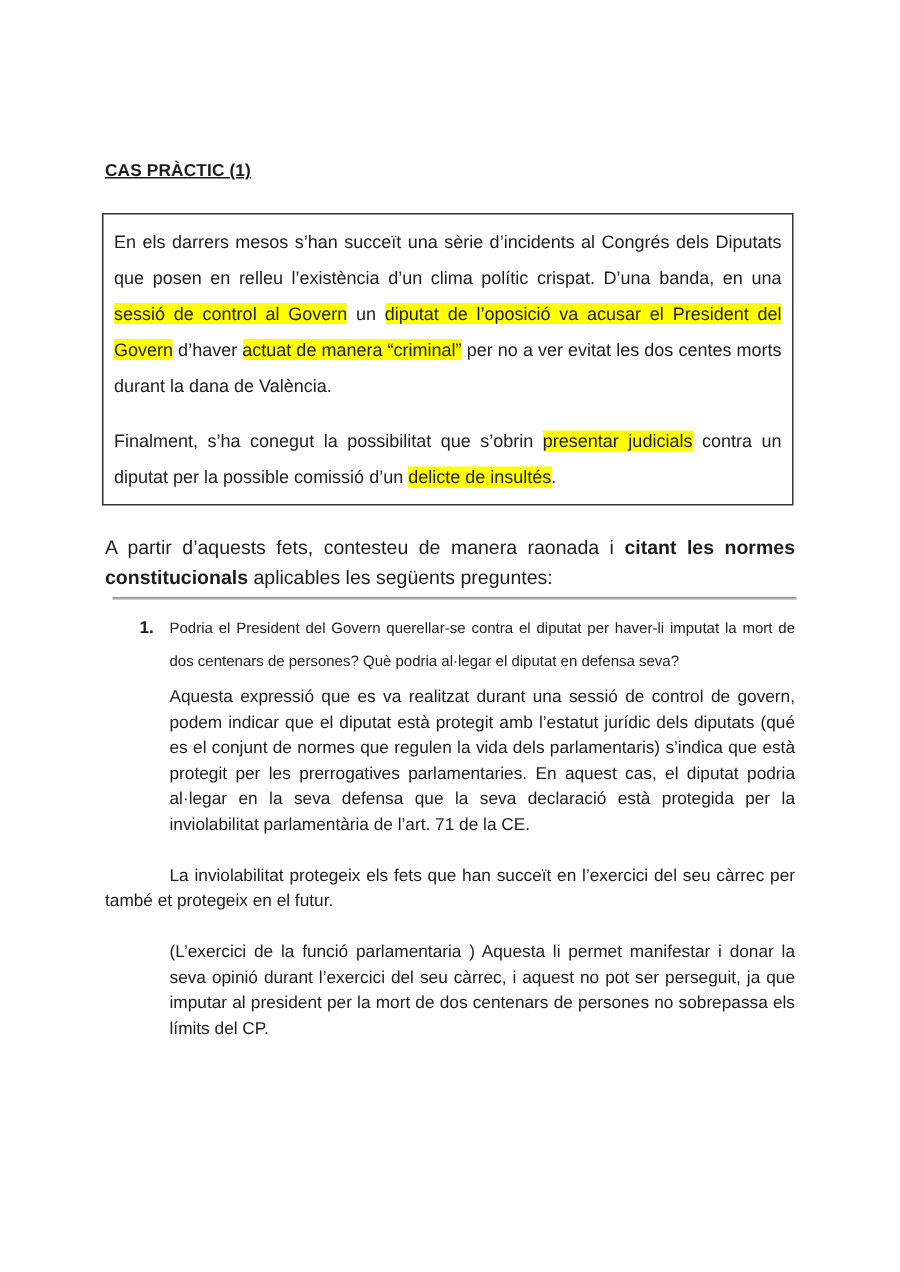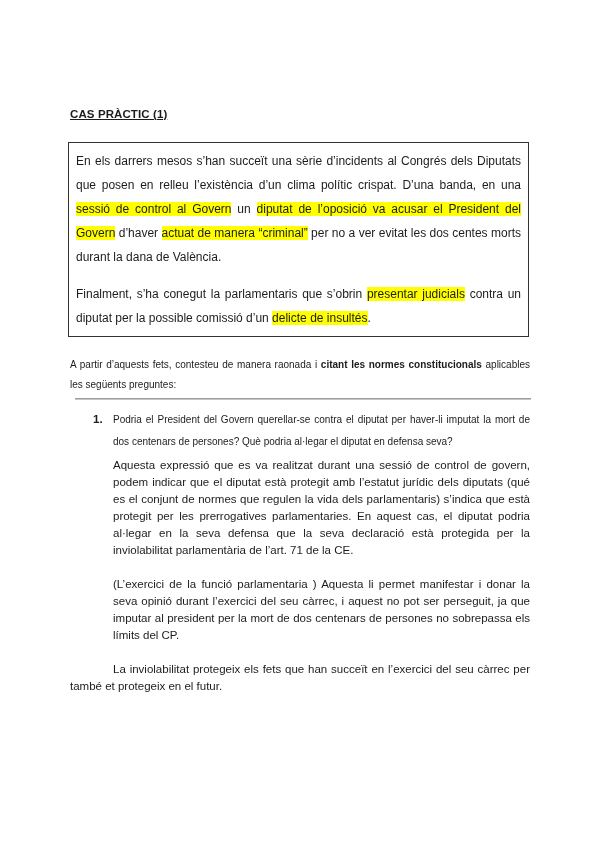--- a/index.html
+++ b/index.html
@@ -32,21 +32,21 @@
     margin:0 0 13px 0;
     font-size:12px;
     line-height:24px;
     text-align:justify;
   }
   .box-p:last-child { margin-bottom:0; }
   .hl { background: var(--hl, #ffff00); }
   .bold { font-weight:700; }
   .intro {
     margin:18px 0 0 0;
-    font-size:10px;
+    font-size:13px;
     line-height:20px;
     text-align:justify;
   }
   .rule {
     border:none;
     width:456px;
     height:2px;
     margin:3px 0 0 5px;
     background:linear-gradient(to bottom, #8a8a8a, #d9d9d9);
   }
@@ -84,31 +84,31 @@
 </style>
 </head>
 <body>
 
 <div class="page">
 
   <h1 class="title">CAS PRÀCTIC (1)</h1>
 
   <div class="case-box">
     <p class="box-p"><span>En els darrers mesos s’han succeït una sèrie d’incidents al Congrés dels Diputats que posen en relleu l’existència d’un clima polític crispat. D’una banda, en una </span><span class="hl">sessió de control al Govern</span><span> un </span><span class="hl">diputat de l’oposició va acusar el President del Govern</span><span> d’haver </span><span class="hl">actuat de manera “criminal”</span><span> per no a ver evitat les dos centes morts durant la dana de València.</span></p>
-    <p class="box-p"><span>Finalment, s’ha conegut la parlamentaris que s’obrin </span><span class="hl">presentar judicials</span><span> contra un diputat per la possible comissió d’un </span><span class="hl">delicte de insultés</span><span>.</span></p>
+    <p class="box-p"><span>Finalment, s’ha conegut la possibilitat que s’obrin </span><span class="hl">presentar judicials</span><span> contra un diputat per la possible comissió d’un </span><span class="hl">delicte de insultés</span><span>.</span></p>
   </div>
 
   <p class="intro"><span>A partir d’aquests fets, contesteu de manera raonada i </span><span class="bold">citant les normes constitucionals</span><span> aplicables les següents preguntes:</span></p>
 
   <hr class="rule">
 
   <div class="question">
     <span class="qnum">1.</span>
     <p class="qtext">Podria el President del Govern querellar-se contra el diputat per haver-li imputat la mort de dos centenars de persones? Què podria al·legar el diputat en defensa seva?</p>
   </div>
 
   <div class="answers">
     <p class="ans">Aquesta expressió que es va realitzat durant una sessió de control de govern, podem indicar que el diputat està protegit amb l’estatut jurídic dels diputats (qué es el conjunt de normes que regulen la vida dels parlamentaris) s’indica que està protegit per les prerrogatives parlamentaries. En aquest cas, el diputat podria al·legar en la seva defensa que la seva declaració està protegida per la inviolabilitat parlamentària de l’art. 71 de la CE.</p>
+    <p class="ans gap hanging">La inviolabilitat protegeix els fets que han succeït en l’exercici del seu càrrec per també et protegeix en el futur.</p>
     <p class="ans gap">(L’exercici de la funció parlamentaria ) Aquesta li permet manifestar i donar la seva opinió durant l’exercici del seu càrrec, i aquest no pot ser perseguit, ja que imputar al president per la mort de dos centenars de persones no sobrepassa els límits del CP.</p>
-    <p class="ans gap hanging">La inviolabilitat protegeix els fets que han succeït en l’exercici del seu càrrec per també et protegeix en el futur.</p>
   </div>
 
 </div>
 
 </body></html>

